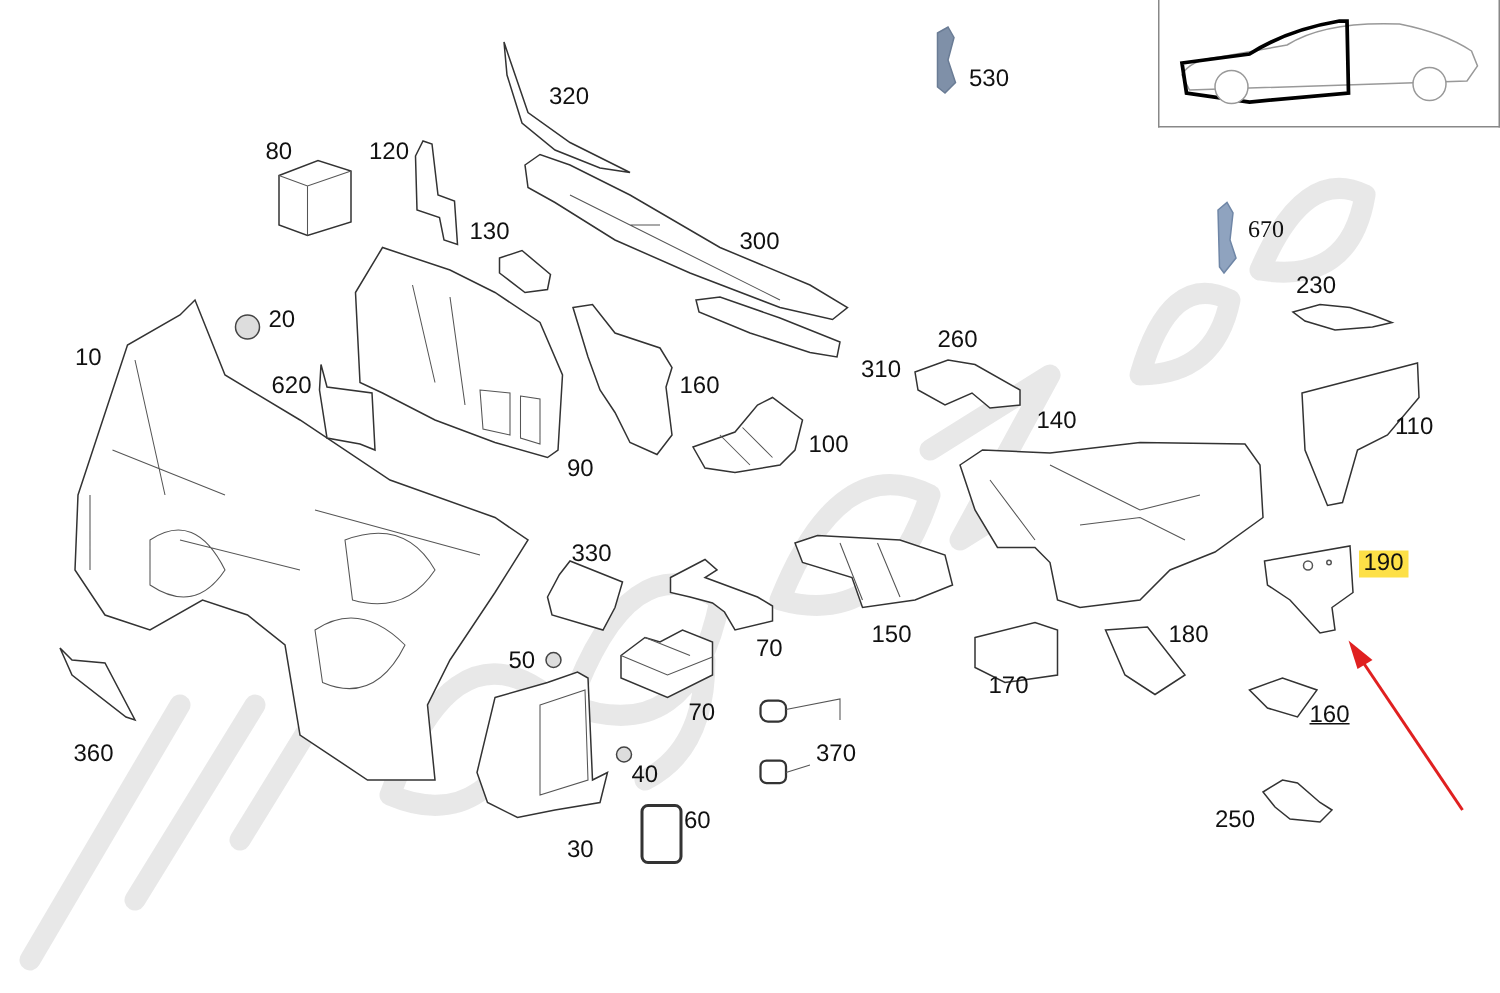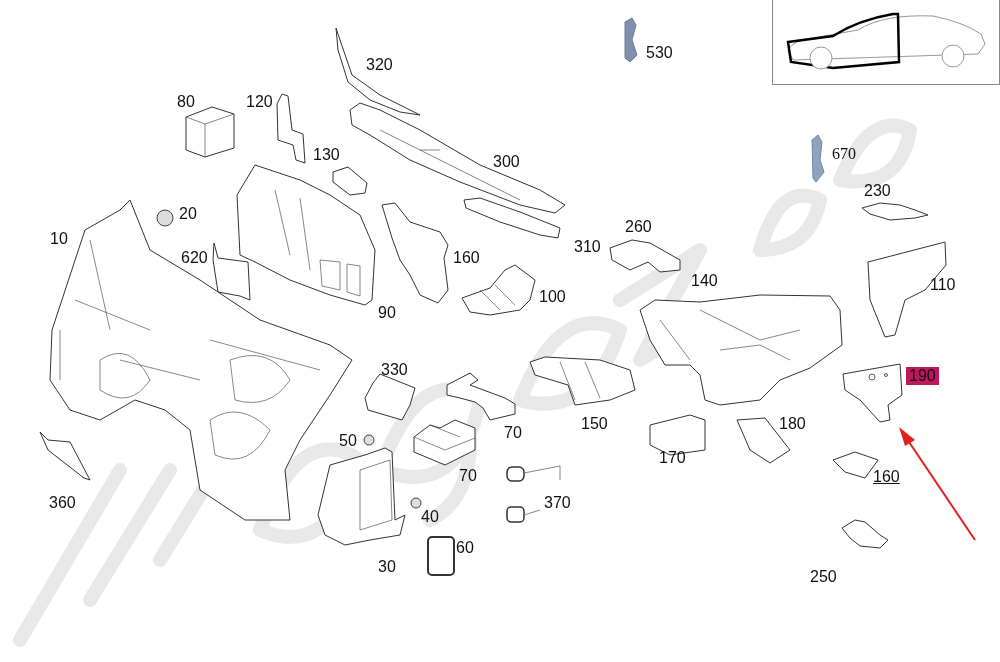--- a/index.html
+++ b/index.html
@@ -1,19 +1,19 @@
 <!DOCTYPE html>
 <html><head>
 <meta charset="utf-8">
 <style>
   html,body{margin:0;padding:0;background:#fff;}
   body{width:1000px;height:662px;position:relative;overflow:hidden;font-family:"Liberation Sans",sans-serif;}
   #diagram{position:absolute;left:0;top:0;width:1000px;height:662px;}
   .part-label{position:absolute;font-size:16px;color:#111;line-height:18px;cursor:pointer;white-space:nowrap;font-family:"Liberation Sans",sans-serif;}
-  .part-label.highlight{background:#be185d;padding:0 3px;}
+  .part-label.highlight{background:#fde047;padding:0 3px;}
   .thumb{position:absolute;left:772px;top:0;width:226px;height:84px;border:1px solid #888;border-top:none;background:#fff;}
   svg .stroke{fill:#fff;stroke:#333;stroke-width:1;}
   svg .thin{fill:none;stroke:#555;stroke-width:0.7;}
 </style>
 </head>
 <body>
 
 <svg id="diagram" viewBox="0 0 1000 662" xmlns="http://www.w3.org/2000/svg">
 
   <g fill="none" stroke="#e6e6e6" stroke-width="14" stroke-linecap="round" stroke-linejoin="round" opacity="0.9">
@@ -158,21 +158,21 @@
 <span class="part-label" style="left:246px;top:93px;">120</span>
 <span class="part-label" style="left:313px;top:146px;">130</span>
 <span class="part-label" style="left:691px;top:272px;">140</span>
 <span class="part-label" style="left:581px;top:415px;">150</span>
 <span class="part-label" style="left:873px;top:468px;text-decoration:underline;">160</span>
 <span class="part-label" style="left:631px;top:449px;margin-left:28px;">170</span>
 <span class="part-label" style="left:779px;top:415px;">180</span>
 <span class="part-label highlight" style="left:906px;top:367px;">190</span>
 <span class="part-label" style="left:930px;top:276px;">110</span>
 <span class="part-label" style="left:864px;top:182px;">230</span>
-<span class="part-label" style="left:810px;top:568px;">250</span>
+<span class="part-label" style="left:810px;top:538px;">250</span>
 <span class="part-label" style="left:625px;top:218px;">260</span>
 <span class="part-label" style="left:493px;top:153px;">300</span>
 <span class="part-label" style="left:558px;top:238px;margin-left:16px;">310</span>
 <span class="part-label" style="left:366px;top:56px;">320</span>
 <span class="part-label" style="left:381px;top:361px;">330</span>
 <span class="part-label" style="left:181px;top:249px;">620</span>
 <span class="part-label" style="left:49px;top:468px;margin-top:26px;">360</span>
 <span class="part-label" style="left:544px;top:494px;">370</span>
 <span class="part-label" style="left:832px;top:145px;font-family:Liberation Serif, serif;">670</span>
 <span class="part-label" style="left:646px;top:44px;">530</span>

